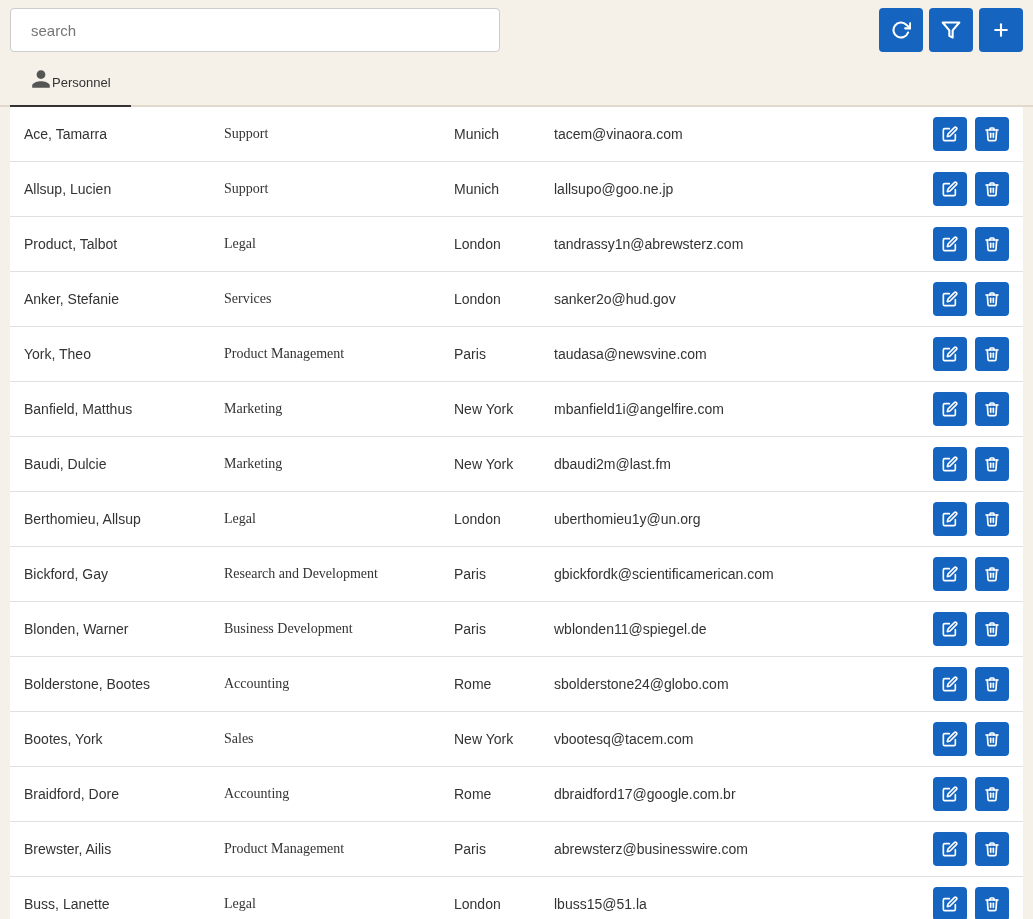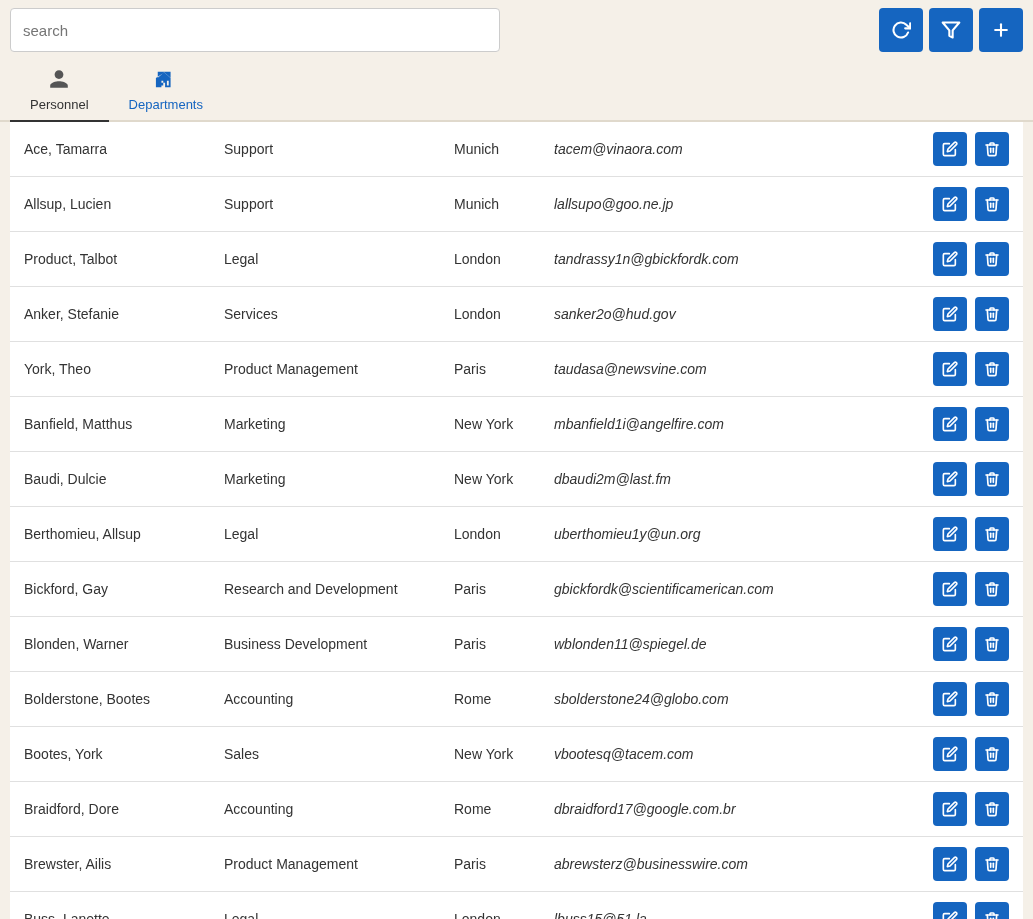--- a/index.html
+++ b/index.html
@@ -18,21 +18,21 @@
       align-items: center;
       padding: 8px 10px;
       background: #f5f0e8;
       gap: 10px;
     }
     .search-input {
       flex: 0 0 490px;
       height: 44px;
       border: 1px solid #ccc;
       border-radius: 4px;
-      padding: 0 12px;
+      padding: 0 20px;
       font-size: 15px;
       background: #fff;
       color: #aaa;
       outline: none;
     }
     .top-actions {
       margin-left: auto;
       display: flex;
       gap: 6px;
     }
@@ -52,21 +52,20 @@
 
     
     .tabs {
       display: flex;
       background: #f5f0e8;
       border-bottom: 2px solid #e0d9cc;
       padding: 0 10px;
     }
     .tab {
       display: flex;
-      flex-direction: column;
       align-items: center;
       padding: 8px 20px;
       cursor: pointer;
       font-size: 13px;
       color: #1565c0;
       border-bottom: 2px solid transparent;
       margin-bottom: -2px;
     }
     .tab.active {
       color: #333;
@@ -91,23 +90,23 @@
     tr {
       border-bottom: 1px solid #e0e0e0;
     }
     td {
       padding: 10px 14px;
       font-size: 14px;
       color: #333;
       vertical-align: middle;
     }
     td.name-col { width: 200px; font-weight: 400; }
-    td.dept-col { width: 230px; }
+    td.dept-col { width: 230px; font-family: Liberation Serif, serif; }
     td.city-col { width: 100px; }
-    td.email-col { width: auto; font-style: italic; }
+    td.email-col { width: auto; }
     td.actions-col {
       width: 90px;
       text-align: right;
       white-space: nowrap;
     }
     .action-btn {
       width: 34px;
       height: 34px;
       border: none;
       border-radius: 4px;
@@ -153,28 +152,20 @@
 
 <div class="tabs">
   <div class="tab active">
     <span class="tab-icon">
       <svg width="22" height="22" viewBox="0 0 24 24" fill="#555" stroke="none">
         <path d="M12 12c2.7 0 4.8-2.1 4.8-4.8S14.7 2.4 12 2.4 7.2 4.5 7.2 7.2 9.3 12 12 12zm0 2.4c-3.2 0-9.6 1.6-9.6 4.8v2.4h19.2v-2.4c0-3.2-6.4-4.8-9.6-4.8z"></path>
       </svg>
     </span>
     <span>Personnel</span>
   </div>
-  <div class="tab">
-    <span class="tab-icon">
-      <svg width="22" height="22" viewBox="0 0 24 24" fill="#1565c0" stroke="none">
-        <path d="M1 11v10h6v-5h4v5h6V11L10 5zm8 8H7v-5h2zm6 0h-2v-5h2zm2-8.5-7-6-7 6V4h14z"></path>
-      </svg>
-    </span>
-    <span>Departments</span>
-  </div>
 </div>
 
 <div class="table-container">
   <table>
     <tbody id="table-body">
     <tr>
       <td class="name-col">Ace, Tamarra</td>
       <td class="dept-col">Support</td>
       <td class="city-col">Munich</td>
       <td class="email-col">tacem@vinaora.com</td>
@@ -216,21 +207,21 @@
             <path d="M14 11v6"></path>
             <path d="M9 6V4a1 1 0 0 1 1-1h4a1 1 0 0 1 1 1v2"></path>
           </svg>
         </button>
       </td>
     </tr>
         <tr>
       <td class="name-col">Product, Talbot</td>
       <td class="dept-col">Legal</td>
       <td class="city-col">London</td>
-      <td class="email-col">tandrassy1n@gbickfordk.com</td>
+      <td class="email-col">tandrassy1n@abrewsterz.com</td>
       <td class="actions-col">
         <button class="action-btn" title="Edit">
           <svg width="16" height="16" viewBox="0 0 24 24" fill="none" stroke="white" stroke-width="2.5" stroke-linecap="round" stroke-linejoin="round">
             <path d="M11 4H4a2 2 0 0 0-2 2v14a2 2 0 0 0 2 2h14a2 2 0 0 0 2-2v-7"></path>
             <path d="M18.5 2.5a2.121 2.121 0 0 1 3 3L12 15l-4 1 1-4 9.5-9.5z"></path>
           </svg>
         </button>
         <button class="action-btn" title="Delete">
           <svg width="16" height="16" viewBox="0 0 24 24" fill="none" stroke="white" stroke-width="2.5" stroke-linecap="round" stroke-linejoin="round">
             <polyline points="3 6 5 6 21 6"></polyline>

